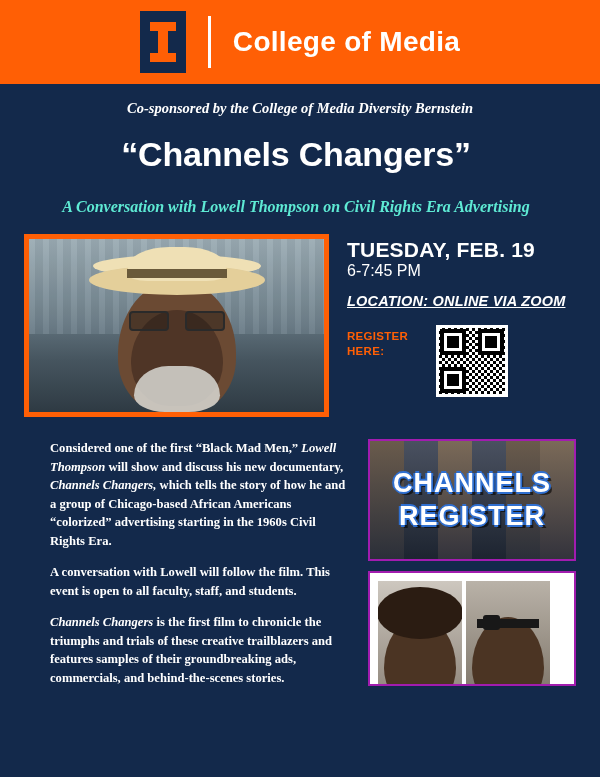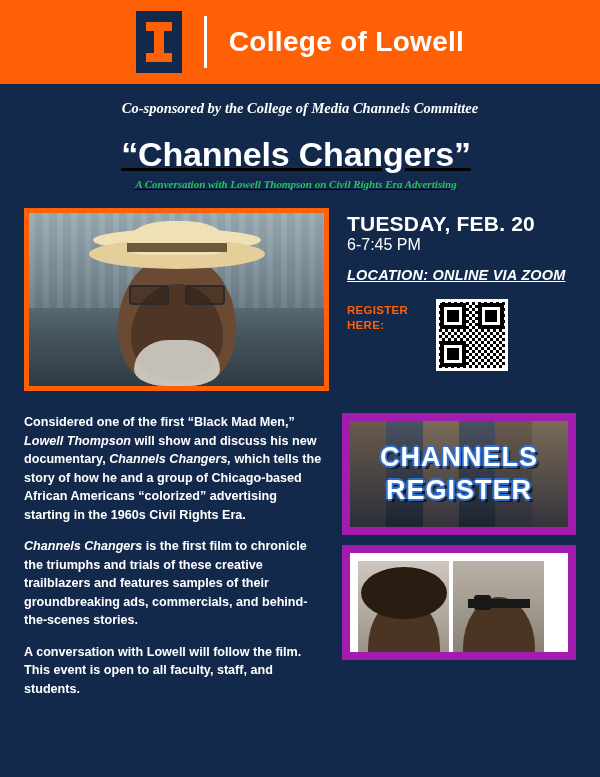--- a/index.html
+++ b/index.html
@@ -97,35 +97,35 @@
     padding: 14px 22px 8px 22px;
     font-weight: bold;
     font-family: "Liberation Serif", serif;
   }
   .cosponsor div { white-space: nowrap; }
 
   
   .title-wrap {
     text-align: center;
     padding: 8px 18px 2px 10px;
-    text-decoration: underline;
   }
   .main-title {
     color: #ffffff;
     font-size: 34px;
     font-weight: bold;
     letter-spacing: -0.2px;
   }
   .subtitle {
-    color: #22c55e;
-    font-size: 11px;
+    color: #5eead4;
+    font-size: 16px;
     font-style: italic;
     padding-top: 4px;
     font-family: "Liberation Serif", serif;
     font-weight: bold;
+    margin-top: 20px;
   }
 
   
   .mid {
     display: flex;
     padding: 16px 24px 0 24px;
     gap: 18px;
   }
   .portrait-frame {
     width: 305px;
@@ -308,35 +308,36 @@
   .lower {
     display: flex;
     padding: 22px 24px 0 24px;
     gap: 18px;
   }
   .body-copy {
     width: 300px;
     color: #ffffff;
     font-size: 12.6px;
     line-height: 1.47;
-    font-family: Liberation Sans, sans-serif;
-    font-weight: bold;
+    font-family: Liberation Serif, serif;
+    font-weight: bold;
+    margin-left: 26px;
   }
   .body-copy p { margin: 0 0 13px 0; }
   .body-copy .em {
     font-style: italic;
   }
   .art-col {
     flex: 1;
     display: flex;
     flex-direction: column;
     gap: 10px;
   }
   .art-frame {
-    border: 8px solid #a21caf;
+    border: 2px solid #a21caf;
     box-sizing: border-box;
     position: relative;
     overflow: hidden;
   }
   .art-top {
     height: 122px;
     background: #0c1b33;
   }
   .collage {
     position: absolute;
@@ -444,26 +445,26 @@
 <div class="poster">
 
   <div class="header">
     <div class="logo-block">
       <div class="block-i">
         <div class="i-glyph">
           <div class="i-stem"></div>
         </div>
       </div>
       <div class="divider-v"></div>
-      <div class="header-title">College of Lowell</div>
+      <div class="header-title">College of Media</div>
     </div>
   </div>
 
   <div class="cosponsor">
-    <div>Co-sponsored by the College of Media Channels Committee</div>
+    <div>Co-sponsored by the College of Media Diversity Bernstein</div>
   </div>
 
   <div class="title-wrap">
     <div class="main-title">“Channels Changers”</div>
     <div class="subtitle">A Conversation with Lowell Thompson on Civil Rights Era Advertising</div>
   </div>
 
   <div class="mid">
     <div class="portrait-frame">
       <div class="photo-bg"></div>
@@ -472,21 +473,21 @@
         <div class="face-shadow"></div>
         <div class="beard"></div>
       </div>
       <div class="hat"></div>
       <div class="hat-crown"></div>
       <div class="hat-band"></div>
       <div class="glasses"></div>
     </div>
 
     <div class="event-info">
-      <div class="event-date">TUESDAY, FEB. 20</div>
+      <div class="event-date">TUESDAY, FEB. 19</div>
       <div class="event-time">6-7:45 PM</div>
       <div class="event-location">LOCATION: ONLINE VIA ZOOM</div>
 
       <div class="register-row">
         <div class="register-label">
           <div>REGISTER</div>
           <div>HERE:</div>
         </div>
         <div class="qr">
           <div class="qr-inner">
@@ -497,24 +498,24 @@
         </div>
       </div>
     </div>
   </div>
 
   <div class="lower">
     <div class="body-copy">
       <p>
         <span>Considered one of the first “Black Mad Men,” </span><span class="em">Lowell Thompson</span><span> will show and discuss his new documentary, </span><span class="em">Channels Changers,</span><span> which tells the story of how he and a group of Chicago-based African Americans “colorized” advertising starting in the 1960s Civil Rights Era.</span>
       </p>
+      <p>A conversation with Lowell will follow the film. This event is open to all faculty, staff, and students.</p>
       <p>
         <span class="em">Channels Changers</span><span> is the first film to chronicle the triumphs and trials of these creative trailblazers and features samples of their groundbreaking ads, commercials, and behind-the-scenes stories.</span>
       </p>
-      <p>A conversation with Lowell will follow the film. This event is open to all faculty, staff, and students.</p>
     </div>
 
     <div class="art-col">
       <div class="art-frame art-top">
         <div class="collage">
           <span></span>
           <span></span>
           <span></span>
           <span></span>
           <span></span>

